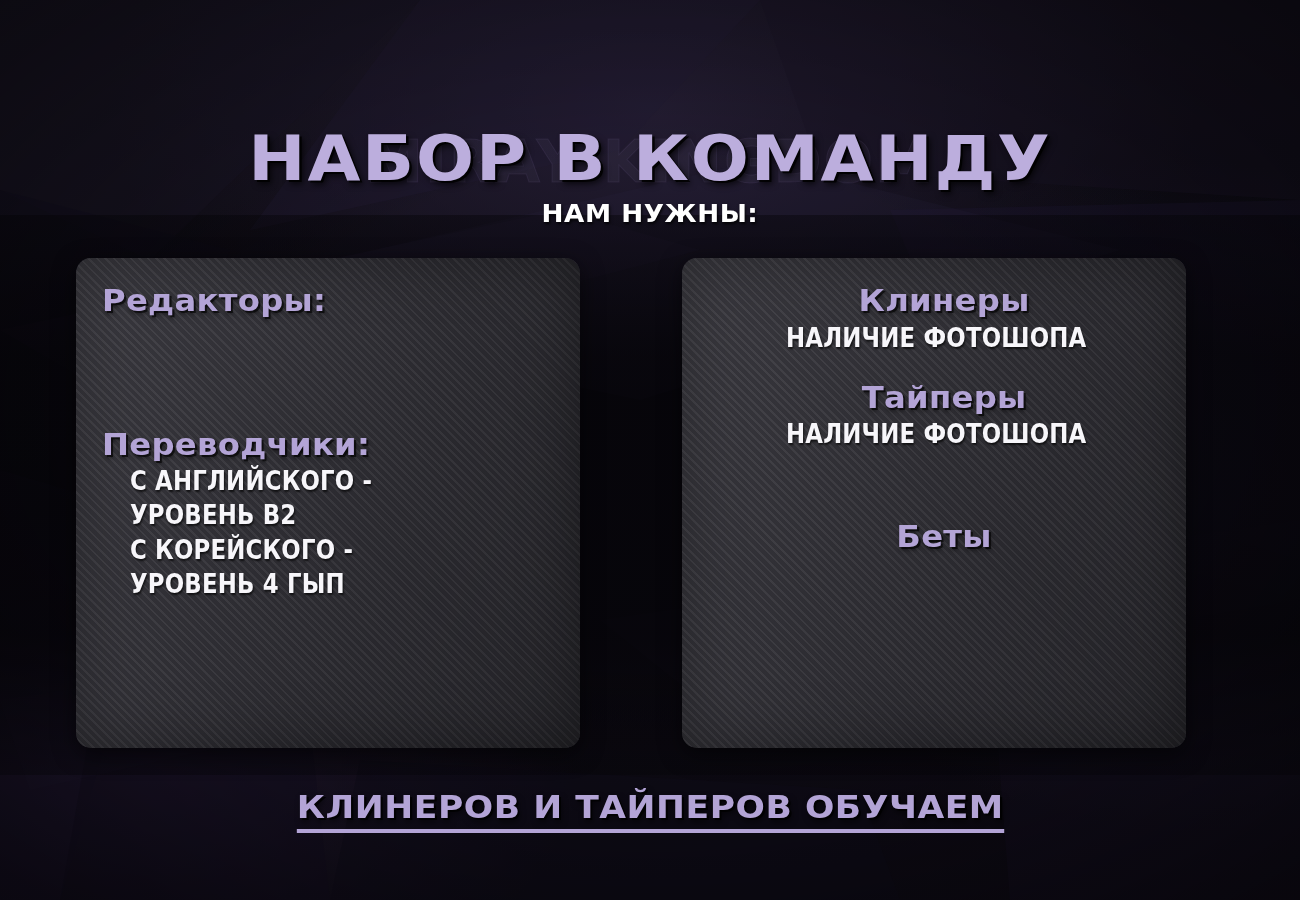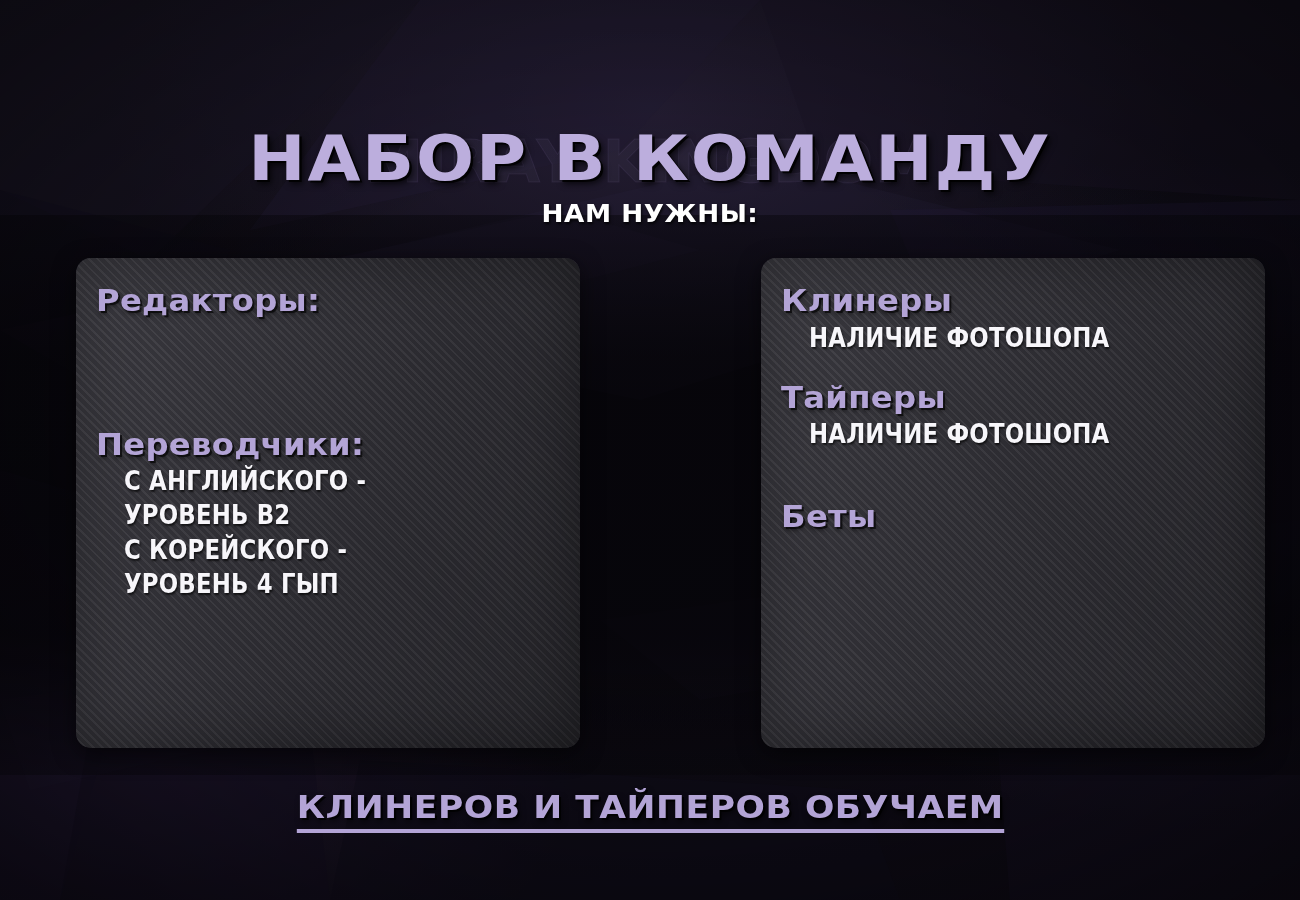--- a/index.html
+++ b/index.html
@@ -110,25 +110,25 @@
         45deg,
         rgba(255,255,255,0.045) 0px,
         rgba(255,255,255,0.045) 2px,
         rgba(0,0,0,0.10) 2px,
         rgba(0,0,0,0.10) 6px
       );
     box-shadow:
       0 6px 22px rgba(0,0,0,0.55),
       inset 0 0 60px rgba(0,0,0,0.35);
     box-sizing: border-box;
-    padding: 18px 24px 18px 12px;
+    padding: 18px 24px 18px 18px;
     overflow: hidden;
   }
   .card.left  { left: 76px; }
-  .card.right { left: 761px; }
+  .card.right { left: 682px; text-align: center; }
 
   .card::after {
     content: "";
     position: absolute;
     inset: 0;
     border-radius: 15px;
     background: linear-gradient(115deg, rgba(255,255,255,0.035) 0%, rgba(0,0,0,0.18) 65%, rgba(0,0,0,0.30) 100%);
     pointer-events: none;
   }
 
@@ -165,21 +165,21 @@
     transform-origin: left center;
     text-shadow: 1px 2px 2px rgba(0,0,0,0.65);
     white-space: nowrap;
   }
 
   
   .card.left  .group:nth-child(1) { margin-top: 6px; }
   .card.left  .group:nth-child(2) { margin-top: 107px; }
   .card.right .group:nth-child(1) { margin-top: 6px; }
   .card.right .group:nth-child(2) { margin-top: 24px; }
-  .card.right .group:nth-child(3) { margin-top: 46px; }
+  .card.right .group:nth-child(3) { margin-top: 66px; }
 
   
   .footer {
     position: absolute;
     left: 0; right: 0;
     top: 788px;
     text-align: center;
   }
   .footer-text {
     display: inline-block;

